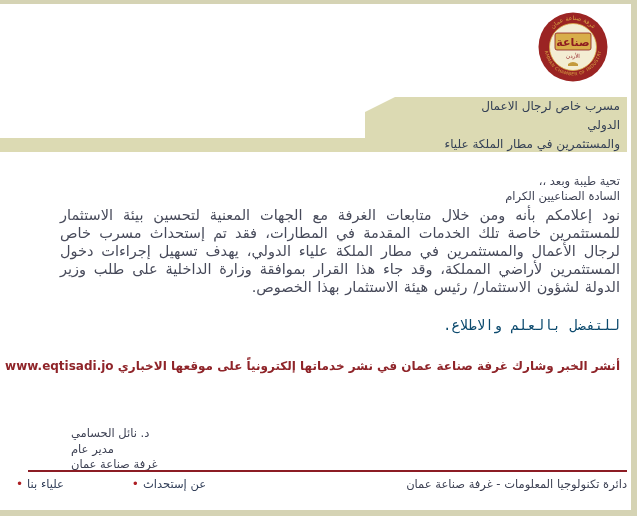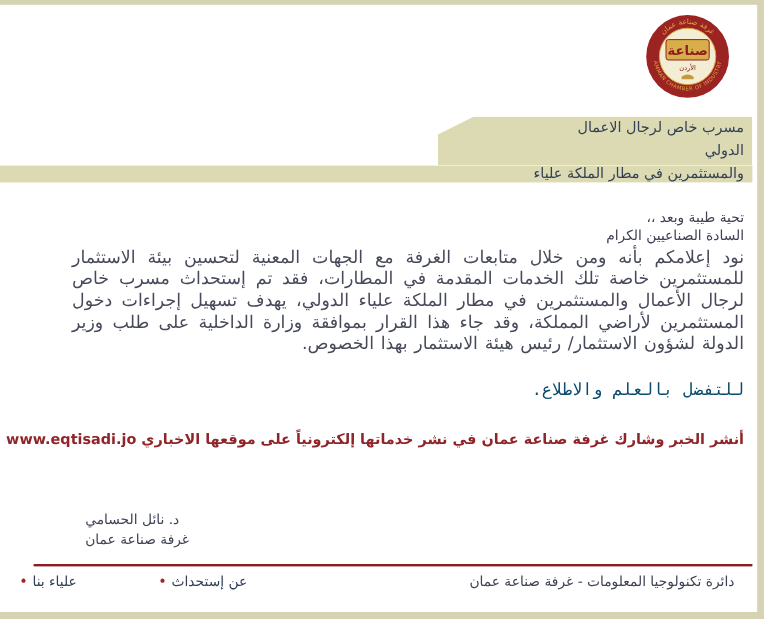--- a/index.html
+++ b/index.html
@@ -58,21 +58,21 @@
   .footer-links{
     position:absolute;top:477px;left:16px;width:190px;
     display:flex;direction:rtl;justify-content:space-between;align-items:center;
   }
   .footer-link{
     display:inline-flex;direction:ltr;align-items:center;gap:4px;
     color:#33405a;font-size:11.5px;white-space:nowrap;cursor:pointer;
   }
   .footer-link .dot{color:#ad1f24;font-size:12px;line-height:1;}
   .footer-credit{
-    position:absolute;top:477px;right:25px;direction:rtl;
+    position:absolute;top:477px;right:10px;direction:rtl;
     color:#3e4254;font-size:11.5px;white-space:nowrap;
   }
 </style>
 </head>
 <body>
 
 <div class="strip-top"></div>
 <div class="strip-right"></div>
 <div class="strip-bottom"></div>
 
@@ -114,20 +114,21 @@
 
 <div class="closing">للتفضل بالعلم والاطلاع.</div>
 
 <div class="promo">
   <span>أنشر الخبر وشارك غرفة صناعة عمان في نشر خدماتها إلكترونياً على موقعها الاخباري</span>
   <span class="url">www.eqtisadi.jo</span>
 </div>
 
 <div class="signature">
   <div>د. نائل الحسامي</div>
+  <div>مدير عام</div>
   <div>غرفة صناعة عمان</div>
 </div>
 
 <div class="red-rule"></div>
 
 <div class="footer-links">
   <span class="footer-link">
     <span class="dot">•</span>
     <span>عن إستحداث</span>
   </span>

